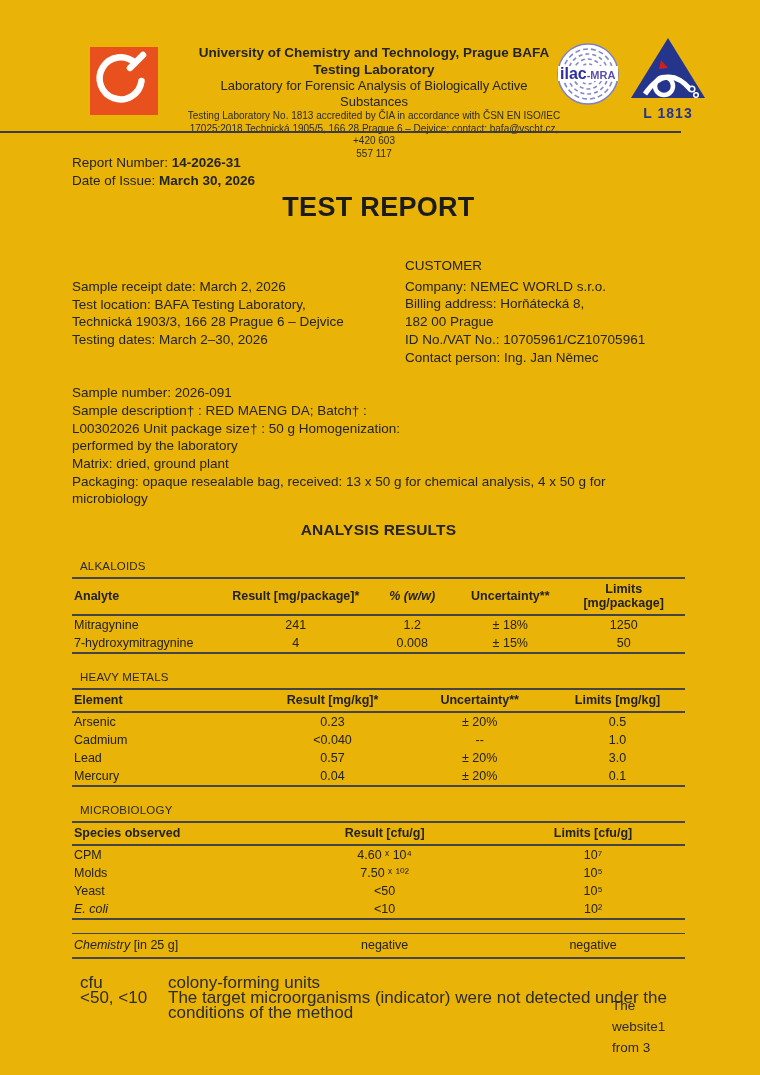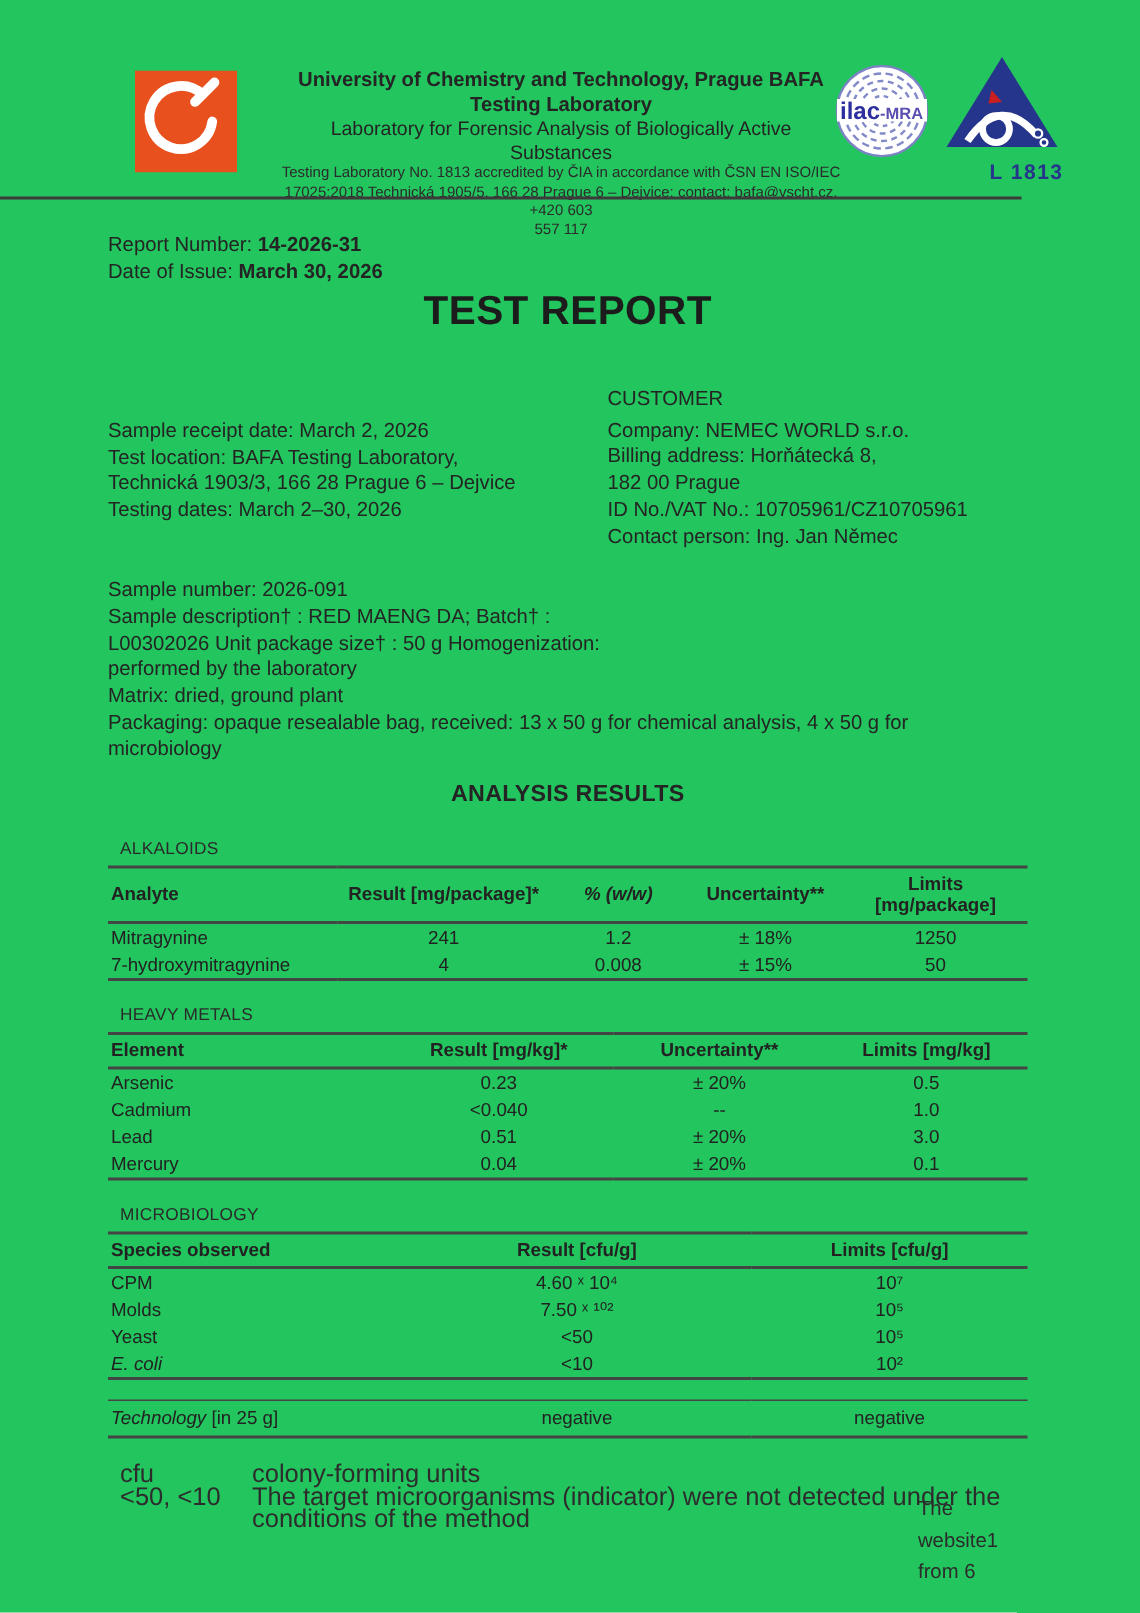--- a/index.html
+++ b/index.html
@@ -1,31 +1,31 @@
 <!DOCTYPE html>
 <html><head>
 <meta charset="utf-8">
 <style>
   html,body { margin:0; padding:0; background:#e9e9e9; }
   .page {
     position:relative; width:760px; height:1075px; margin:0 auto;
-    background:#22c55e; color:#242424;
+    background:#eab308; color:#242424;
     font-family:"Liberation Sans", "DejaVu Sans", sans-serif;
     overflow:hidden;
   }
   
   .header { position:relative; height:178px; }
   .logo-uct { position:absolute; left:90px; top:47px; }
   .header-text { position:absolute; left:178px; top:44px; width:392px; text-align:center; }
   .h-bold  { font-size:13.5px; font-weight:bold; line-height:17px; }
   .h-med   { font-size:13px;  line-height:16px; }
   .h-small { font-size:10px; line-height:12.6px; color:#2b2b2b; }
   .ilac-logo { position:absolute; left:556px; top:42px; }
   .cia-logo  { position:absolute; left:627px; top:36px; width:82px; text-align:center; }
-  .cia-label { font-size:14px; font-weight:bold; color:#26358c; margin-top:1px; letter-spacing:1px;text-align:right; }
+  .cia-label { font-size:14px; font-weight:bold; color:#26358c; margin-top:1px; letter-spacing:1px; }
   .rule { position:absolute; left:0; top:131px; width:681px; border-top:2px solid #3c3c3c; }
   .report-meta { position:absolute; left:72px; top:154px; font-size:13.5px; line-height:17.8px; }
   .report-meta b { font-weight:bold; }
   
   .body { padding:0 75px 0 72px; }
   .title { margin:14px 0 0 0; text-align:center; font-size:27px; font-weight:bold; letter-spacing:0.3px; color:#1c1c1c; }
   .info-row { display:flex; margin-top:34px; font-size:13.5px; }
   .info-left { width:333px; padding-top:21px; }
   .ln { line-height:17.7px; }
   .customer-head { line-height:17.7px; margin-bottom:3px; }
@@ -201,21 +201,21 @@
           <td>0.5</td>
         </tr>
         <tr>
           <td>Cadmium</td>
           <td>&lt;0.040</td>
           <td>--</td>
           <td>1.0</td>
         </tr>
         <tr>
           <td>Lead</td>
-          <td>0.51</td>
+          <td>0.57</td>
           <td>± 20%</td>
           <td>3.0</td>
         </tr>
         <tr>
           <td>Mercury</td>
           <td>0.04</td>
           <td>± 20%</td>
           <td>0.1</td>
         </tr>
       </tbody>
@@ -260,21 +260,21 @@
     </table>
 
     <table class="mini-table">
       <colgroup>
           <col style="width:32%">
           <col style="width:38%">
           <col style="width:30%">
         </colgroup>
       <tbody>
         <tr>
-          <td><span class="italic">Technology</span><span> [in 25 g]</span></td>
+          <td><span class="italic">Chemistry</span><span> [in 25 g]</span></td>
           <td>negative</td>
           <td>negative</td>
         </tr>
       </tbody>
     </table>
 
     <div class="footnotes">
       <div class="fn-row">
         <div class="fn-term">cfu</div>
         <div class="fn-def">colony-forming units</div>
@@ -282,16 +282,16 @@
       <div class="fn-row">
         <div class="fn-term">&lt;50, &lt;10</div>
         <div class="fn-def">The target microorganisms (indicator) were not detected under the conditions of the method</div>
       </div>
     </div>
   </div>
 
   <div class="page-footer">
     <div>The</div>
     <div>website1</div>
-    <div>from 6</div>
+    <div>from 3</div>
   </div>
 
 </div>
 
 </body></html>

